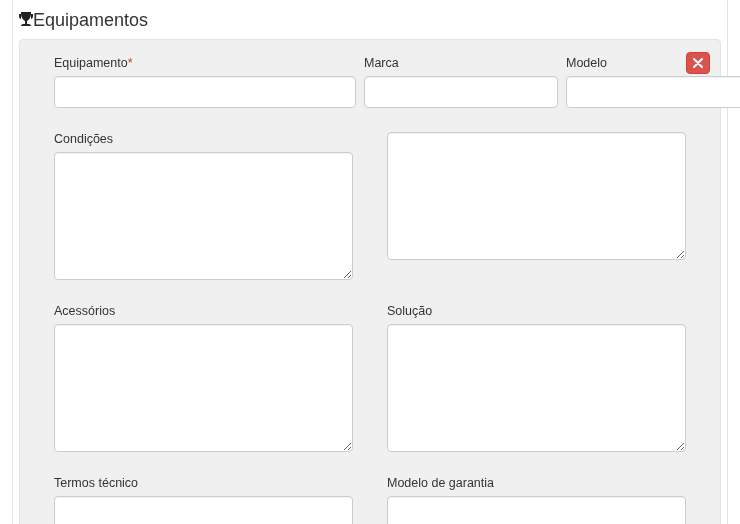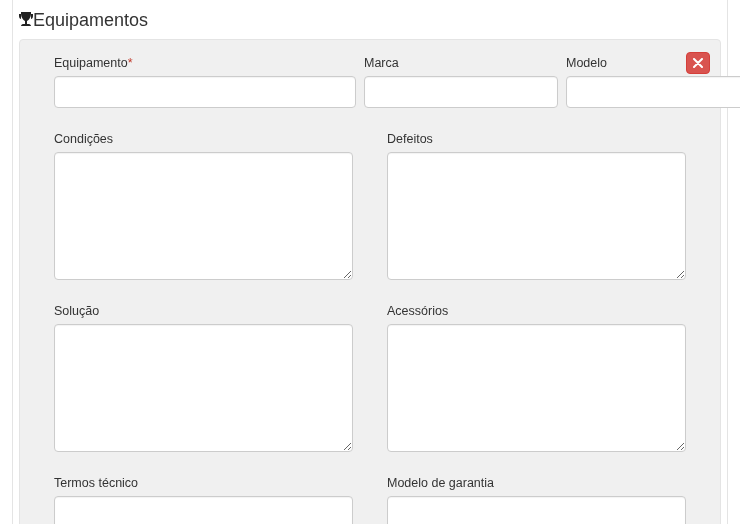--- a/index.html
+++ b/index.html
@@ -150,32 +150,31 @@
         </div>
 
       </div>
 
       <div class="row tight">
         <div class="field col-half">
           <label>Condições</label>
           <textarea style=""></textarea>
         </div>
         <div class="field col-half">
-          <label>Defeitos</label>
           <textarea style=""></textarea>
         </div>
       </div>
 
       <div class="row tight">
         <div class="field col-half">
-          <label>Solução</label>
+          <label>Acessórios</label>
           <textarea style=""></textarea>
         </div>
         <div class="field col-half">
-          <label>Acessórios</label>
+          <label>Solução</label>
           <textarea style=""></textarea>
         </div>
       </div>
 
       <div class="row last">
         <div class="field col-half">
           <label>Termos técnico</label>
           <textarea style=""></textarea>
         </div>
         <div class="field col-half">

